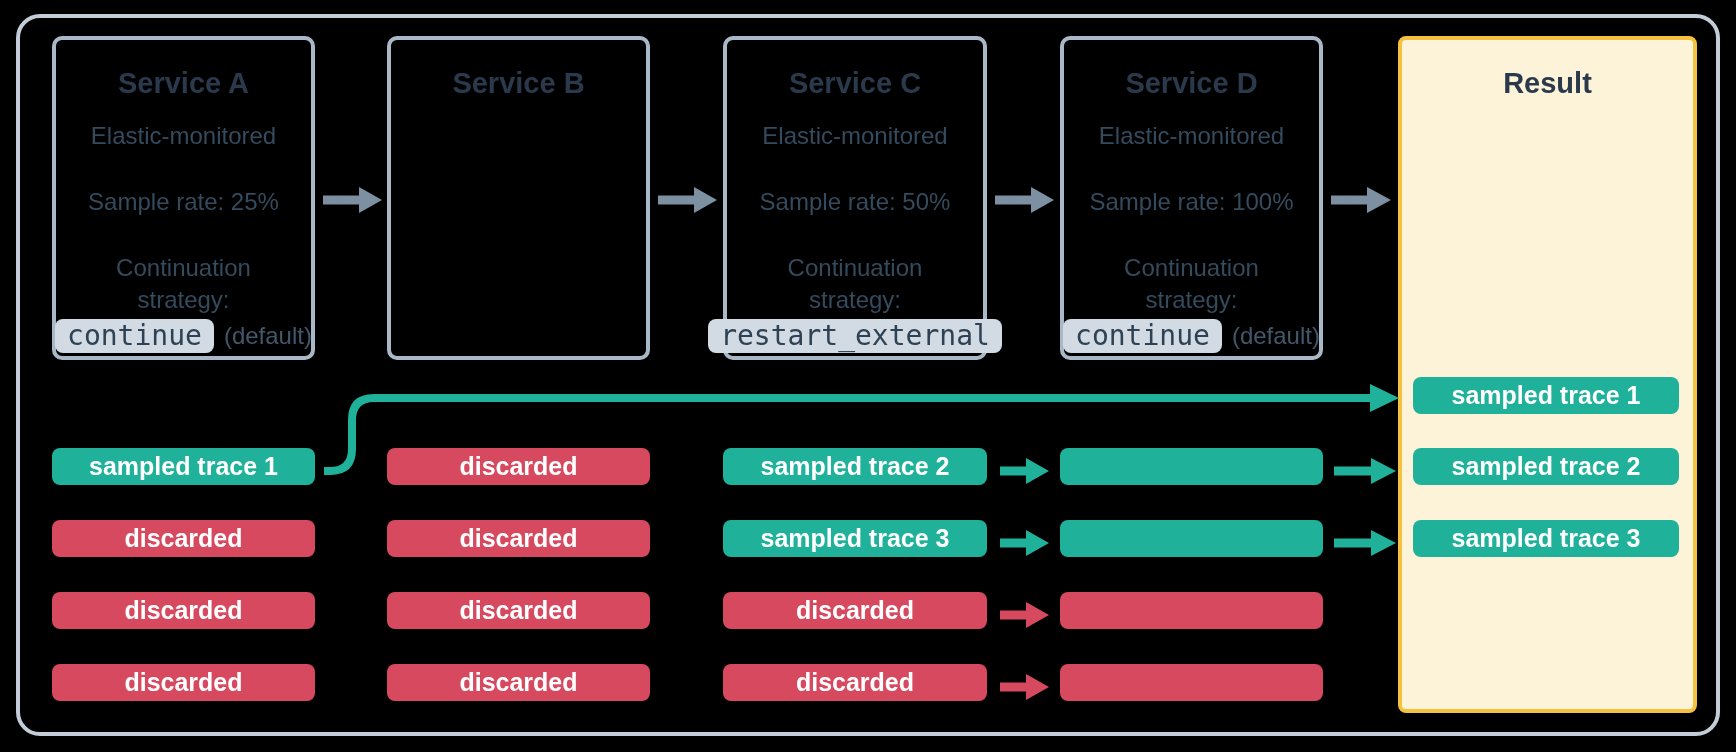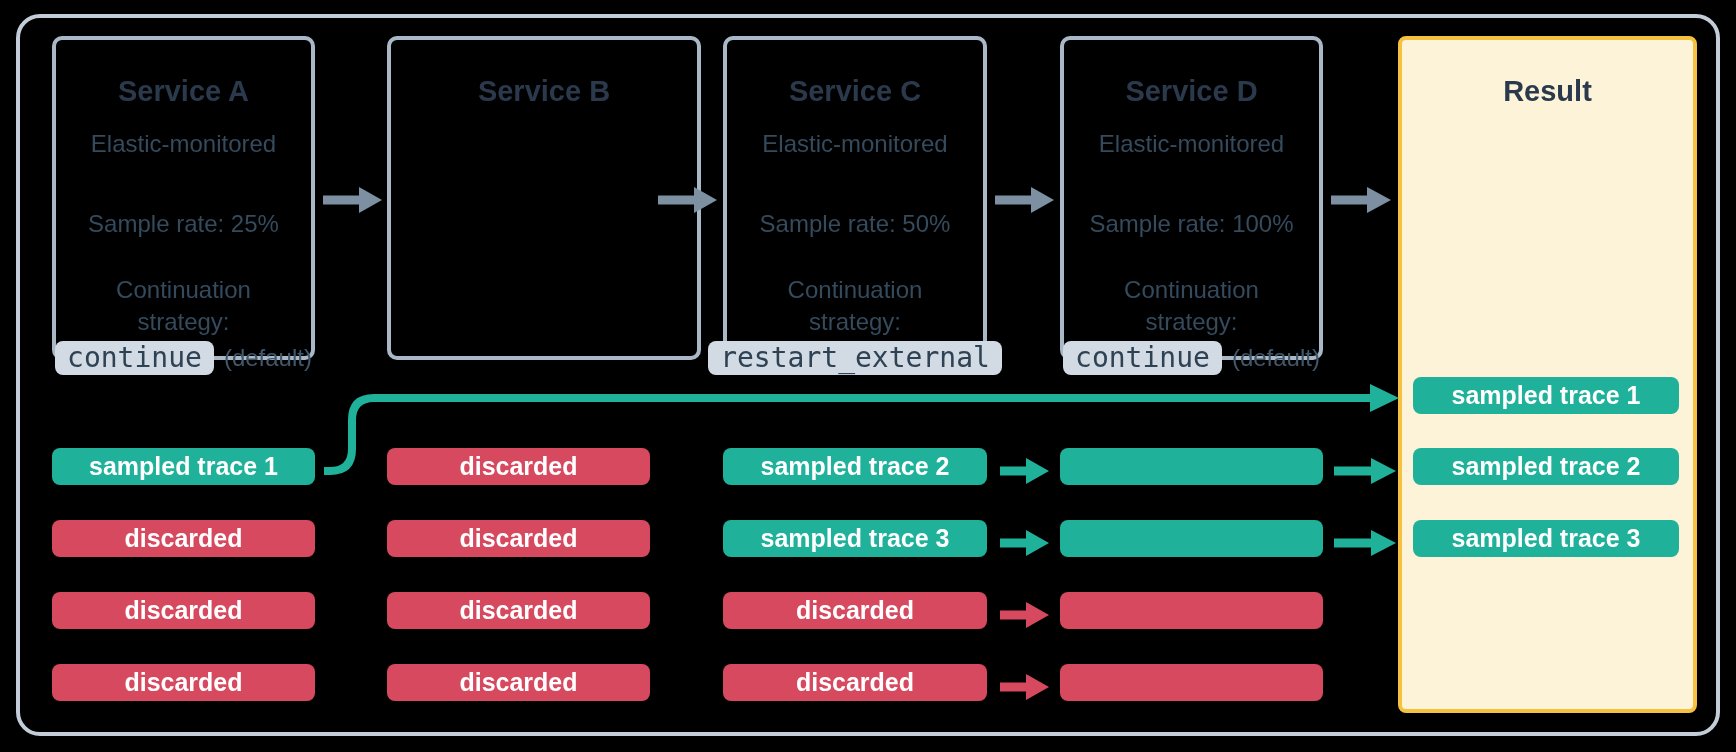--- a/index.html
+++ b/index.html
@@ -12,26 +12,26 @@
   html,body{margin:0;padding:0;background:var(--background,#000);}
   body{font-family:"Liberation Sans", sans-serif;}
   .canvas{position:relative;width:1736px;height:752px;background:var(--background,#000);overflow:hidden;}
   .frame{position:absolute;left:16px;top:14px;width:1704px;height:722px;
          border:4px solid var(--frame-border,#c2cdd8);border-radius:24px;box-sizing:border-box;}
   
   .svcbox{position:absolute;top:36px;height:324px;box-sizing:border-box;
           border:4px solid var(--box-border,#a9b8c6);border-radius:10px;
           text-align:center;color:var(--body-text,#344a5d);}
   .pos-a{left:52px;width:263px;}
-  .pos-b{left:387px;width:314px;}
+  .pos-b{left:387px;width:263px;}
   .pos-c{left:723px;width:264px;}
   .pos-d{left:1060px;width:263px;}
-  .svc-title{padding-top:32px;line-height:38px;font-size:29px;font-weight:800;color:var(--title-text,#2a3a4c);}
+  .svc-title{padding-top:24px;line-height:38px;font-size:29px;font-weight:800;color:var(--title-text,#2a3a4c);}
   .svc-sub{margin-top:20px;line-height:28px;font-size:24px;font-weight:500;}
-  .svc-sample{margin-top:52px;line-height:28px;font-size:24px;font-weight:500;}
+  .svc-sample{margin-top:38px;line-height:28px;font-size:24px;font-weight:500;}
   .svc-strategy{margin-top:36px;line-height:32px;font-size:24px;font-weight:500;
                 width:190px;margin-left:auto;margin-right:auto;}
   .chip-row{margin-top:2px;height:36px;display:flex;align-items:center;justify-content:center;gap:10px;}
   .chip{background:var(--chip-bg,#d2dae3);color:var(--chip-text,#2e4254);
         font-family:"DejaVu Sans Mono", monospace;font-size:28px;line-height:30px;
         padding:2px 12px;border-radius:8px;white-space:nowrap;}
   .suffix{color:var(--muted-text,#42576a);font-size:24px;font-weight:500;}
   .suffix:empty{display:none;}
   
   .result-box{position:absolute;left:1398px;top:36px;width:299px;height:677px;box-sizing:border-box;

